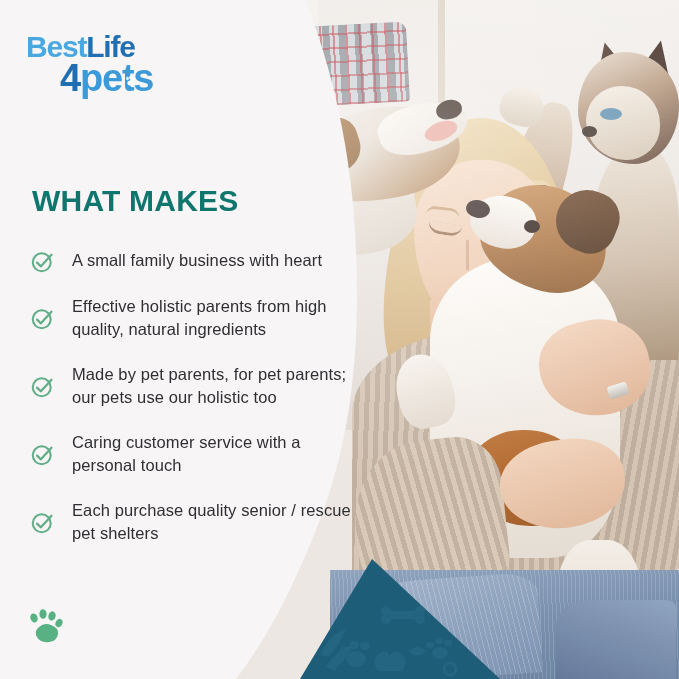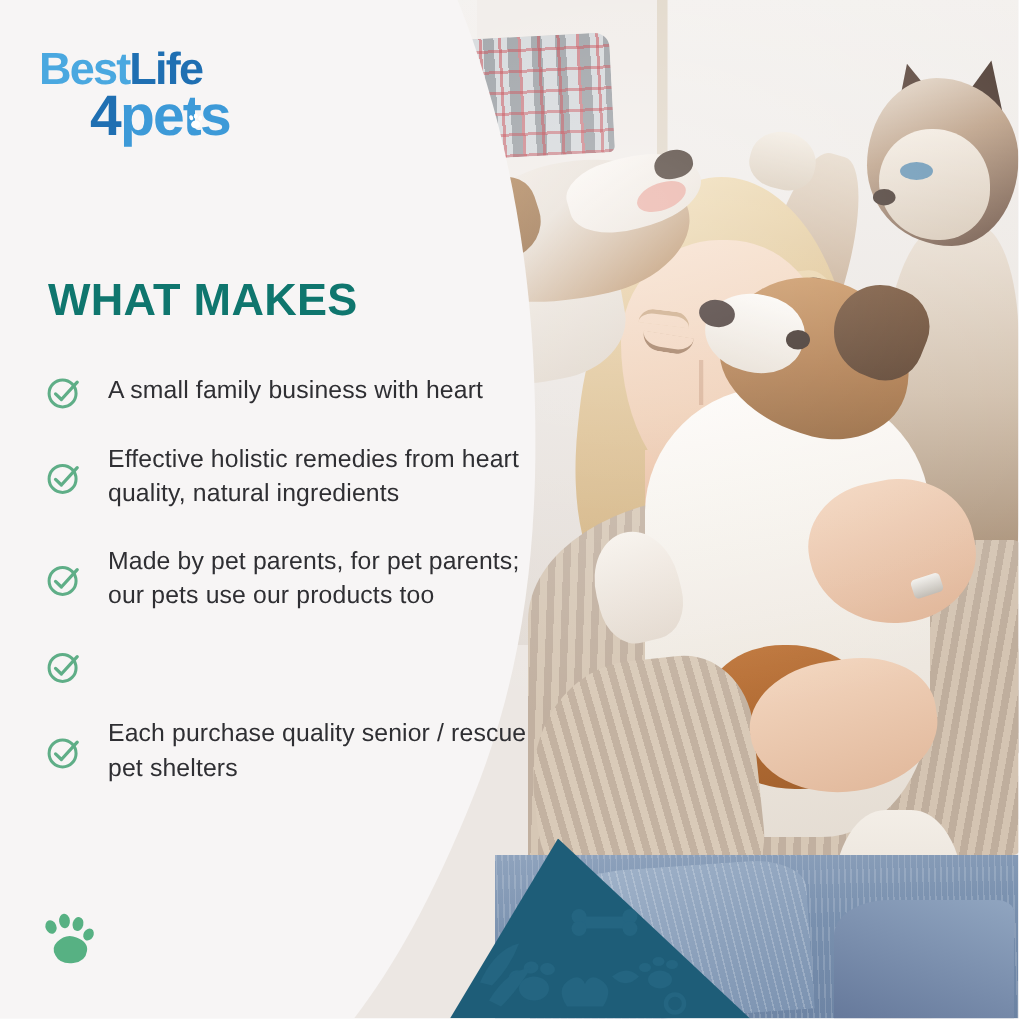--- a/index.html
+++ b/index.html
@@ -584,36 +584,37 @@
         <path d="M9 17.4 L14 22.2 L27.5 7.4" fill="none" stroke="#5fae87" stroke-width="2.8" stroke-linecap="round" stroke-linejoin="round"></path>
       </svg>
       <span class="benefit-text">A small family business with heart</span>
     </li>
 
     <li class="benefit">
       <svg class="check-icon" viewBox="0 0 32 32">
         <circle cx="15" cy="17" r="11.5" fill="none" stroke="#5fae87" stroke-width="2.6"></circle>
         <path d="M9 17.4 L14 22.2 L27.5 7.4" fill="none" stroke="#5fae87" stroke-width="2.8" stroke-linecap="round" stroke-linejoin="round"></path>
       </svg>
-      <span class="benefit-text">Effective holistic remedies from heart quality, natural ingredients</span>
+      <span class="benefit-text">Effective holistic parents from high quality, natural ingredients</span>
     </li>
 
     <li class="benefit">
       <svg class="check-icon" viewBox="0 0 32 32">
         <circle cx="15" cy="17" r="11.5" fill="none" stroke="#5fae87" stroke-width="2.6"></circle>
         <path d="M9 17.4 L14 22.2 L27.5 7.4" fill="none" stroke="#5fae87" stroke-width="2.8" stroke-linecap="round" stroke-linejoin="round"></path>
       </svg>
-      <span class="benefit-text">Made by pet parents, for pet parents; our pets use our products too</span>
+      <span class="benefit-text">Made by pet parents, for pet parents; our pets use our holistic too</span>
     </li>
 
     <li class="benefit">
       <svg class="check-icon" viewBox="0 0 32 32">
         <circle cx="15" cy="17" r="11.5" fill="none" stroke="#5fae87" stroke-width="2.6"></circle>
         <path d="M9 17.4 L14 22.2 L27.5 7.4" fill="none" stroke="#5fae87" stroke-width="2.8" stroke-linecap="round" stroke-linejoin="round"></path>
       </svg>
+      <span class="benefit-text">Caring customer service with a personal touch</span>
     </li>
 
     <li class="benefit">
       <svg class="check-icon" viewBox="0 0 32 32">
         <circle cx="15" cy="17" r="11.5" fill="none" stroke="#5fae87" stroke-width="2.6"></circle>
         <path d="M9 17.4 L14 22.2 L27.5 7.4" fill="none" stroke="#5fae87" stroke-width="2.8" stroke-linecap="round" stroke-linejoin="round"></path>
       </svg>
       <span class="benefit-text">Each purchase quality senior / rescue pet shelters</span>
     </li>
 

